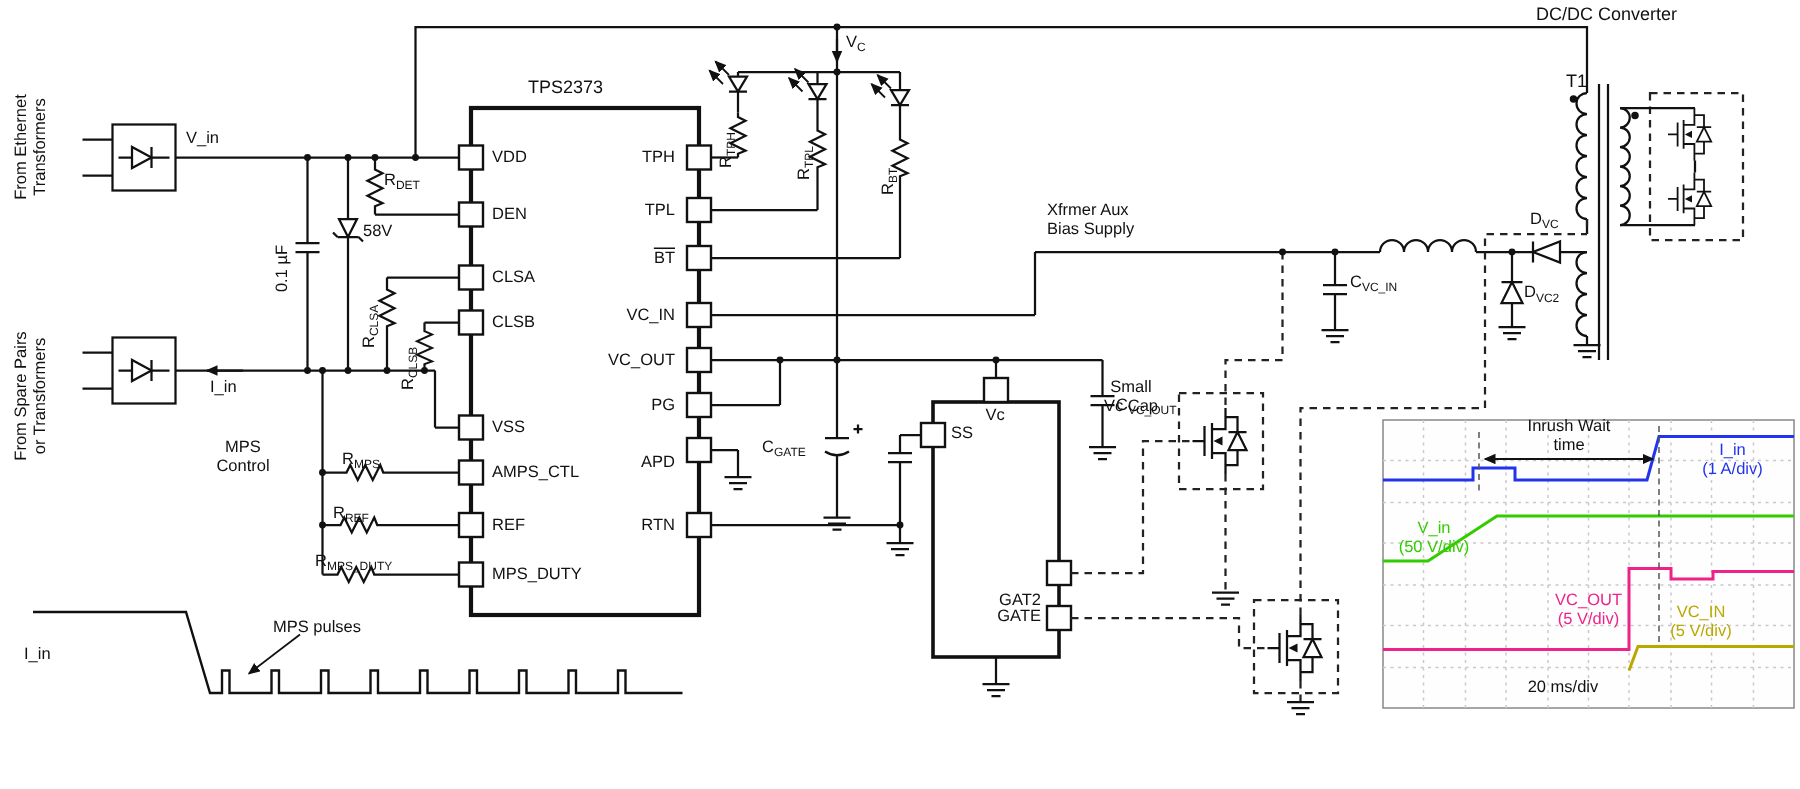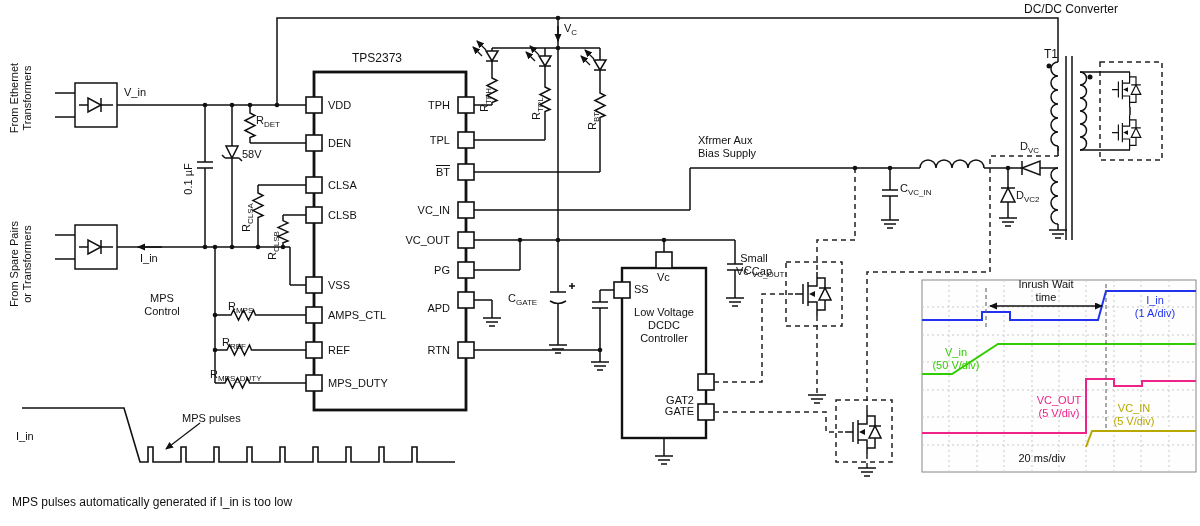--- a/index.html
+++ b/index.html
@@ -318,25 +318,20 @@
 <span class="lbl" style="left:698px;top:134px">
   <span class="l">Xfrmer Aux</span>
       <span class="l">Bias Supply</span>
 </span>
 <span class="lbl ctr b" style="left:724px;top:252px;width:60px">
   <span class="l">Small</span>
       <span class="l">Vc Cap</span>
 </span>
 <span class="lbl" style="left:744px;top:264px"><span>C</span><sub>VC_OUT</sub></span>
 
-<span class="lbl ctr b" style="left:622px;top:306px;width:84px">
-  <span class="l">Low Voltage</span>
-      <span class="l">DCDC</span>
-      <span class="l">Controller</span>
-</span>
 <span class="lbl" style="left:657px;top:271px">Vc</span>
 <span class="lbl" style="left:634px;top:283px">SS</span>
 <span class="lbl rt" style="left:648px;top:394px;width:46px">GAT2</span>
 <span class="lbl rt" style="left:648px;top:405px;width:46px">GATE</span>
 
 <span class="lbl" style="left:900px;top:182px"><span>C</span><sub>VC_IN</sub></span>
 <span class="lbl" style="left:1020px;top:140px"><span>D</span><sub>VC</sub></span>
 <span class="lbl" style="left:1016px;top:189px"><span>D</span><sub>VC2</sub></span>
 <span class="lbl f12" style="left:1044px;top:48px">T1</span>
 <span class="lbl f12" style="left:1024px;top:3px">DC/DC Converter</span>
@@ -358,15 +353,14 @@
       <span class="l">(5 V/div)</span>
 </span>
 <span class="lbl ctr" style="left: 1102px; top: 402px; width: 64px; color: rgb(184, 168, 0);">
   <span class="l">VC_IN</span>
       <span class="l">(5 V/div)</span>
 </span>
 <span class="lbl ctr" style="left:1002px;top:452px;width:80px">20 ms/div</span>
 
 <span class="lbl" style="left:182px;top:412px">MPS pulses</span>
 <span class="lbl" style="left:16px;top:430px">I_in</span>
-<span class="lbl f12" style="left:12px;top:496px">MPS pulses automatically generated if I_in is too low</span>
 
 </div>
 
 </body></html>

